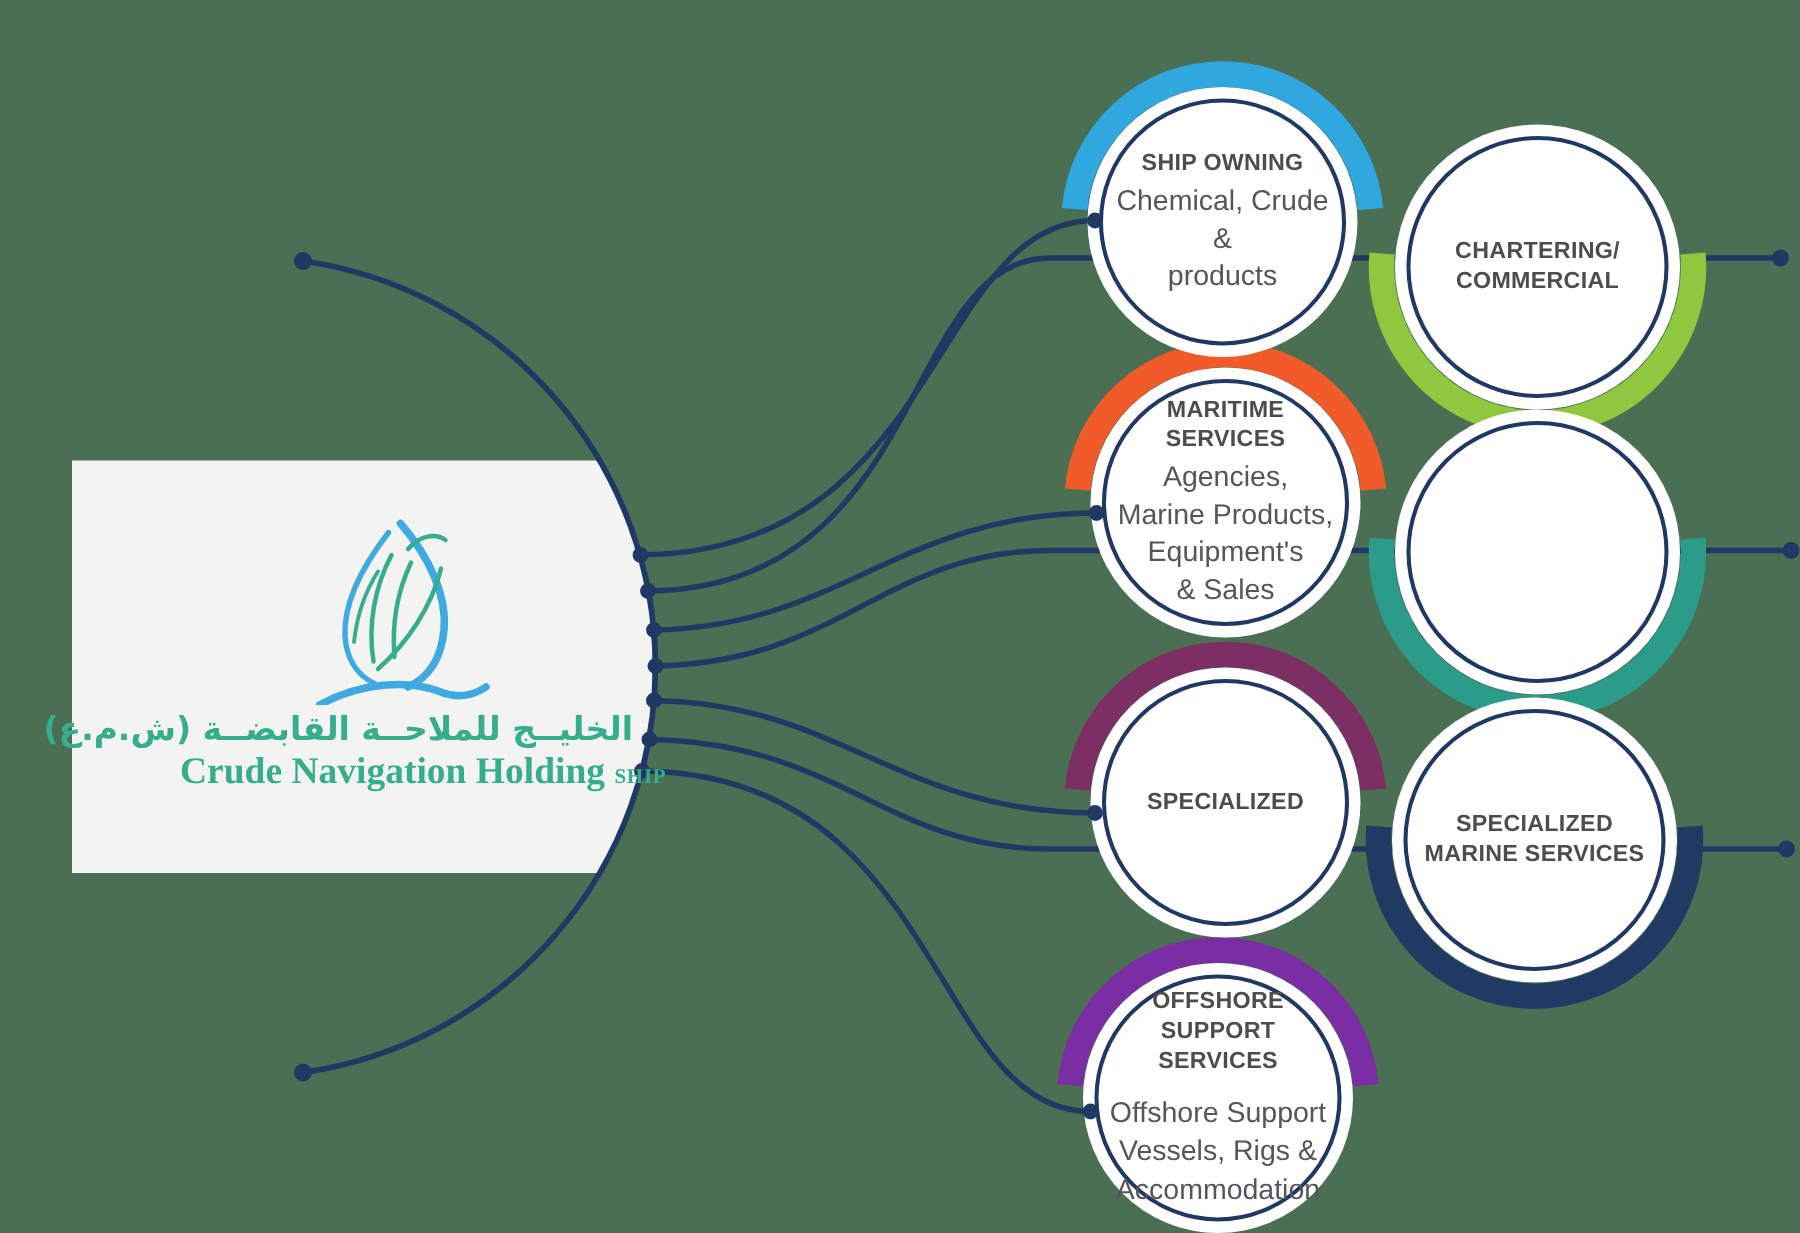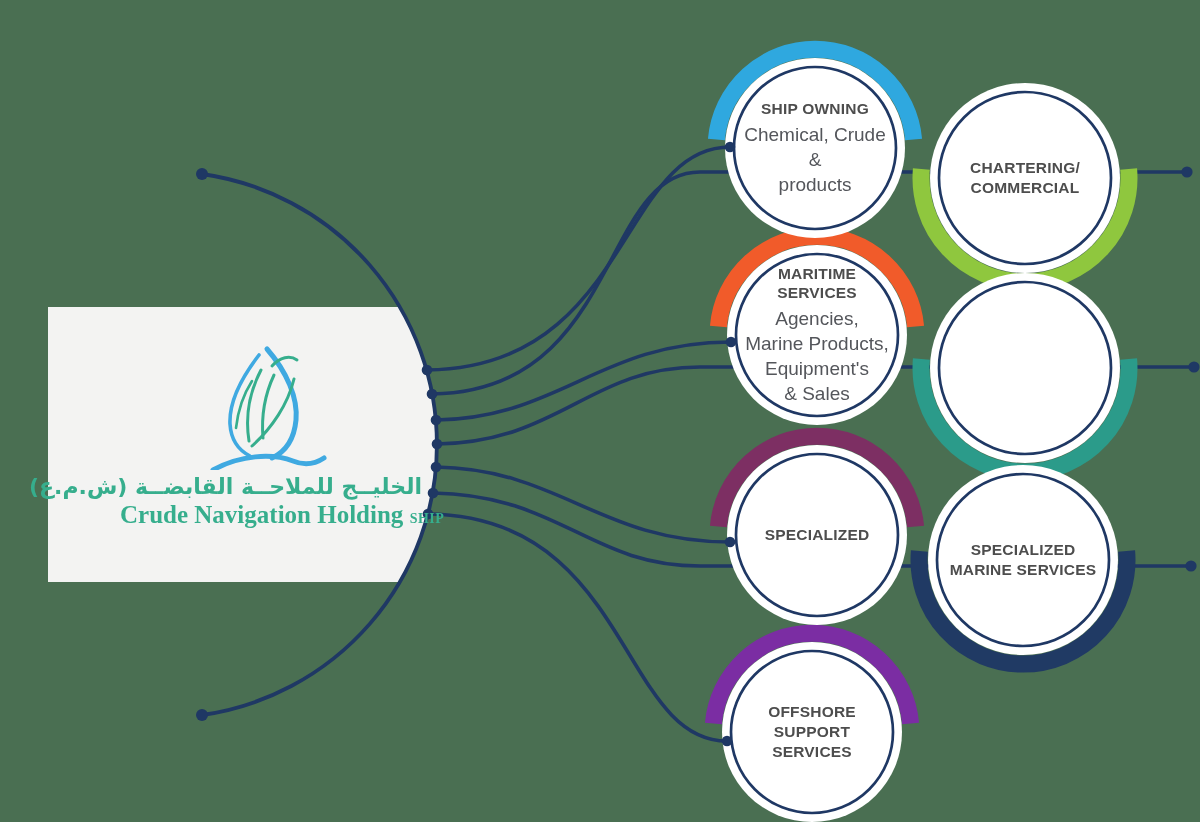--- a/index.html
+++ b/index.html
@@ -172,15 +172,18 @@
   </div>
 
   <div class="node-label" style="left:941px;top:475px;width:164px;height:170px;">
     <div class="node-title">SPECIALIZED
 MARINE SERVICES</div>
   </div>
 
   <div class="node-label" style="left:732px;top:647px;width:160px;height:170px;gap:10px;">
     <div class="node-title">OFFSHORE
 SUPPORT SERVICES</div>
+    <div class="node-sub">Offshore Support
+Vessels, Rigs &amp;
+Accommodation</div>
   </div>
 
 </div>
 
 </body></html>

